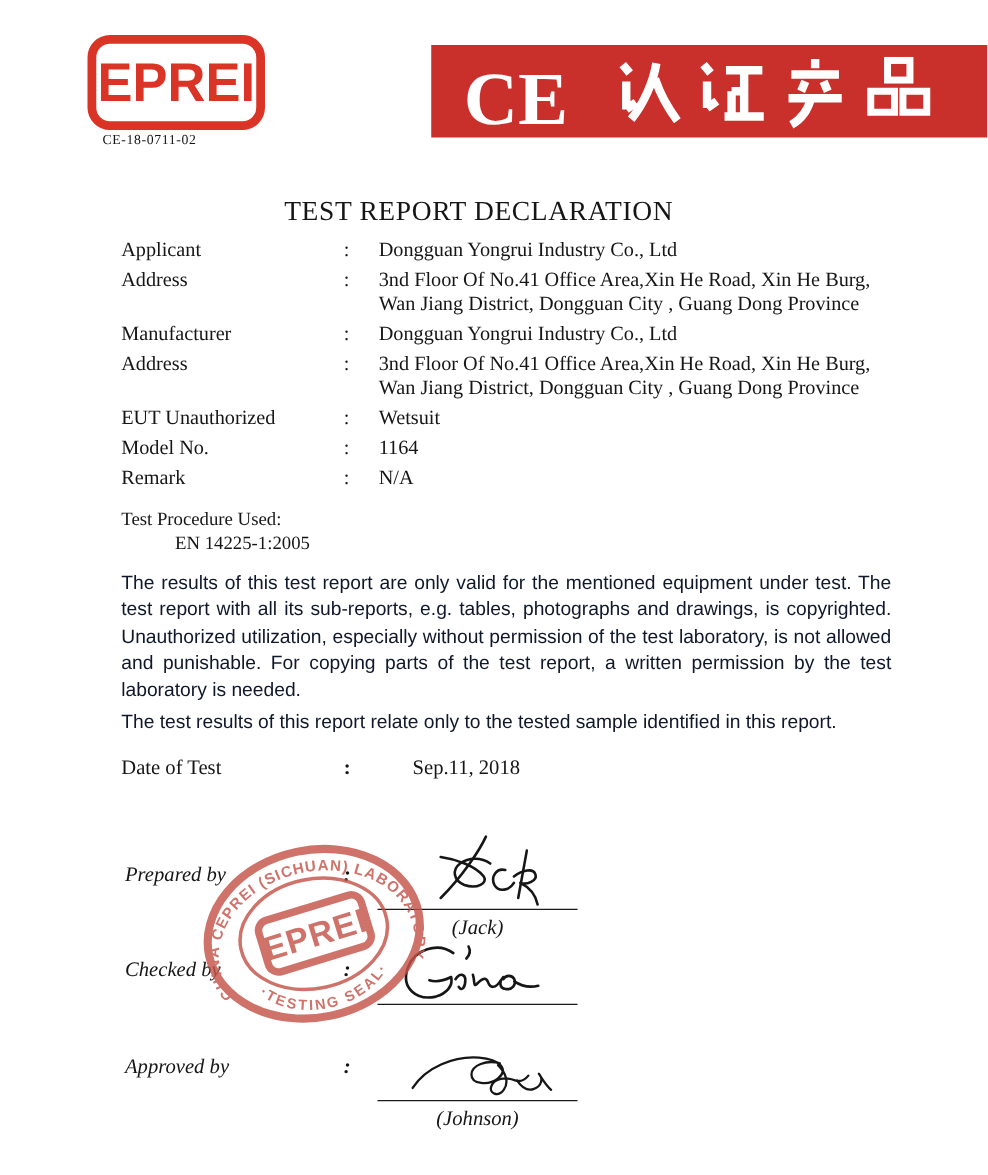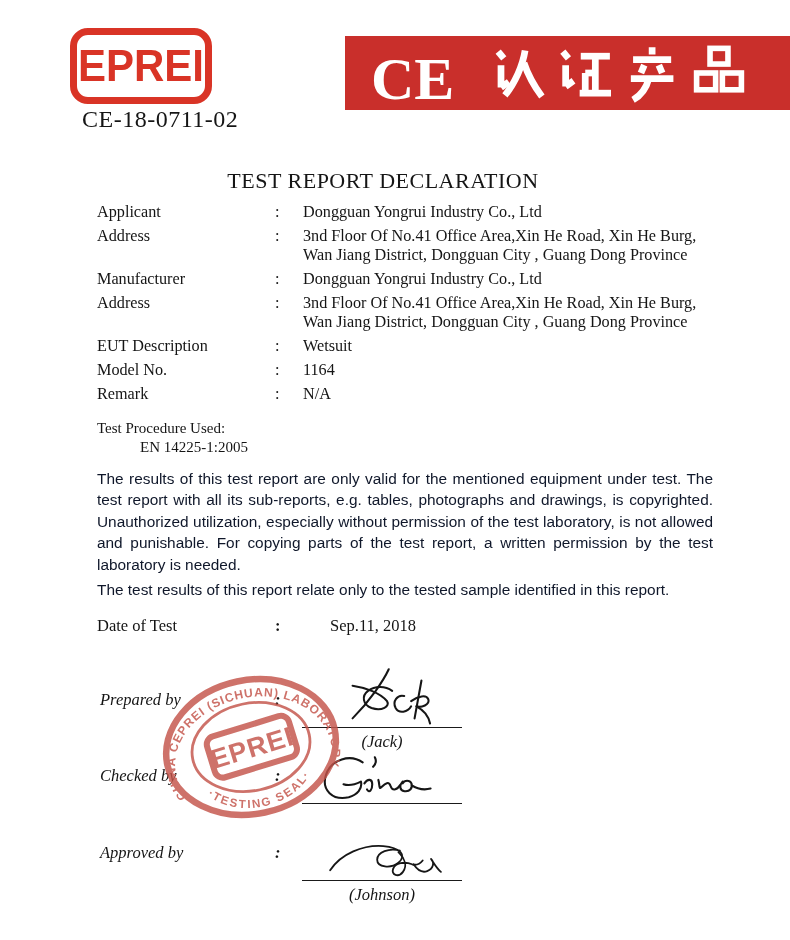--- a/index.html
+++ b/index.html
@@ -5,31 +5,31 @@
   html,body{margin:0;padding:0;background:#fff;}
   .page{position:relative;width:790px;height:940px;background:#fff;overflow:hidden;
         font-family:"Liberation Serif",serif;color:#151515;}
 
   
   .logo-box{position:absolute;left:70px;top:28px;width:128px;height:62px;
             border:7px solid var(--logo);border-radius:18px;
             display:flex;align-items:center;justify-content:center;}
   .logo-text{font-family:"Liberation Sans",sans-serif;font-weight:bold;font-size:42px;
              letter-spacing:0px;color:var(--logo);transform:scaleY(1.04);}
-  .cert-no{position:absolute;left:82px;top:106px;font-size:24px;letter-spacing:.5px;text-align:center;}
+  .cert-no{position:absolute;left:82px;top:106px;font-size:11px;letter-spacing:.5px;text-align:center;}
 
   .banner{position:absolute;left:345px;top:36px;width:470px;height:74px;background:var(--banner);}
   .banner svg{display:block;width:417px;height:74px;}
   .banner text{font-family:"Liberation Serif",serif;font-weight:bold;fill:#ffffff;}
   .cjk{stroke:#ffffff;stroke-width:12;fill:none;stroke-linecap:butt;}
   .cjk rect{stroke-width:10;}
   .sr-only{position:absolute;width:1px;height:1px;overflow:hidden;opacity:0;pointer-events:none;}
 
   
-  .content{position:absolute;left:97px;top:168px;width:616px;}
+  .content{position:absolute;left:97px;top:156px;width:616px;}
   .doc-title{margin:0 0 9px 0;font-size:22px;font-weight:normal;letter-spacing:.5px;
              text-align:center;transform:translateX(-22px);}
   .info-table{font-size:16.2px;line-height:19px;}
   .row{display:flex;margin-bottom:5px;}
   .lbl{flex:0 0 178px;}
   .colon{flex:0 0 28px;}
   .val{flex:1;}
   .proc{margin-top:15px;font-size:15px;line-height:19px;}
   .proc-standard{padding-left:43px;}
   .notice{font-family:"Liberation Sans",sans-serif;font-size:15.4px;line-height:21.4px;
@@ -124,21 +124,21 @@
         <span class="lbl">Manufacturer</span>
         <span class="colon">:</span>
         <span class="val">Dongguan Yongrui Industry Co., Ltd</span>
       </div>
       <div class="row">
         <span class="lbl">Address</span>
         <span class="colon">:</span>
         <span class="val">3nd Floor Of No.41 Office Area,Xin He Road, Xin He Burg, Wan Jiang District, Dongguan City , Guang Dong Province</span>
       </div>
       <div class="row">
-        <span class="lbl">EUT Description</span>
+        <span class="lbl">EUT Unauthorized</span>
         <span class="colon">:</span>
         <span class="val">Wetsuit</span>
       </div>
       <div class="row">
         <span class="lbl">Model No.</span>
         <span class="colon">:</span>
         <span class="val">1164</span>
       </div>
       <div class="row">
         <span class="lbl">Remark</span>

